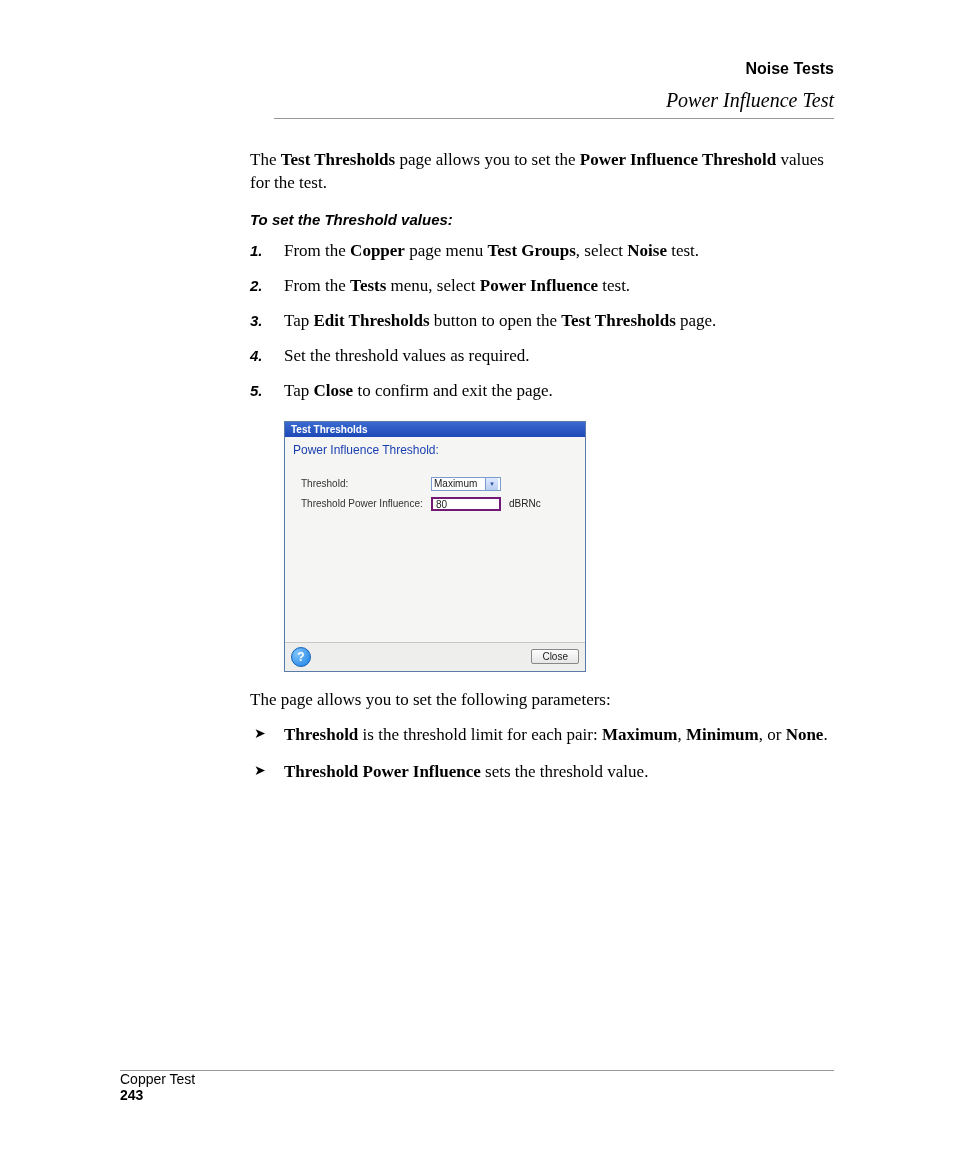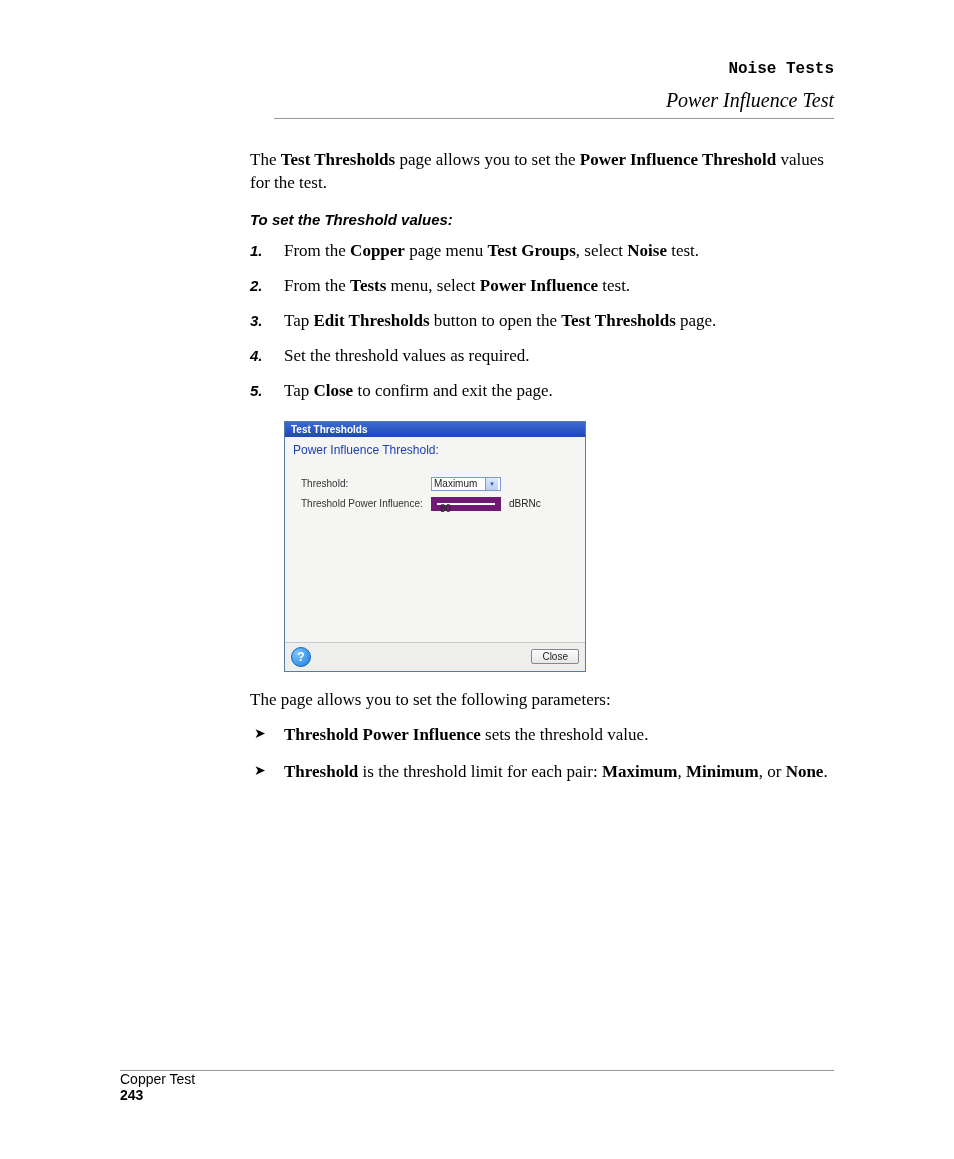--- a/index.html
+++ b/index.html
@@ -13,21 +13,21 @@
     height: 1159px;
     position: relative;
     box-sizing: border-box;
     padding: 60px 120px 60px 120px;
   }
   .header {
     text-align: right;
     margin-bottom: 4px;
   }
   .header-title {
-    font-family: Liberation Mono, monospace;
+    font-family: Liberation Sans, sans-serif;
     font-weight: bold;
     font-size: 16px;
   }
   .header-subtitle {
     font-style: italic;
     font-size: 20px;
     margin-top: 11px;
   }
   .header-rule {
     border: none;
@@ -135,21 +135,21 @@
     background: linear-gradient(#dfeaff,#b8cdf0);
     border-left: 1px solid #7a9ccf;
     display: inline-flex;
     align-items: center;
     justify-content: center;
     font-size: 7px;
     color: #2a4f9f;
   }
   .form-input {
     width: 70px;
-    border: 6px solid #701a75;
+    border: 2px solid #701a75;
     background: #fff;
     font-size: 10px;
     padding: 0 3px;
     height: 14px;
     box-sizing: border-box;
     line-height: 12px;
   }
   .form-unit {
     margin-left: 8px;
     font-size: 10px;
@@ -268,22 +268,22 @@
     </div>
     <div class="app-footer">
       <div class="help-icon">?</div>
       <div class="close-btn">Close</div>
     </div>
   </div>
 
   <p class="after">The page allows you to set the following parameters:</p>
 
   <ul class="arrows">
+    <li><span class="bold">Threshold</span><span> is the threshold limit for each pair: </span><span class="bold">Maximum</span><span>, </span><span class="bold">Minimum</span><span>, or </span><span class="bold">None</span><span>.</span></li>
     <li><span class="bold">Threshold Power Influence</span><span> sets the threshold value.</span></li>
-    <li><span class="bold">Threshold</span><span> is the threshold limit for each pair: </span><span class="bold">Maximum</span><span>, </span><span class="bold">Minimum</span><span>, or </span><span class="bold">None</span><span>.</span></li>
   </ul>
 </div>
 
 <hr class="footer-rule">
 <div class="footer">
   <span>Copper Test</span>
   <span class="pnum">243</span>
 </div>
 
 </body></html>

